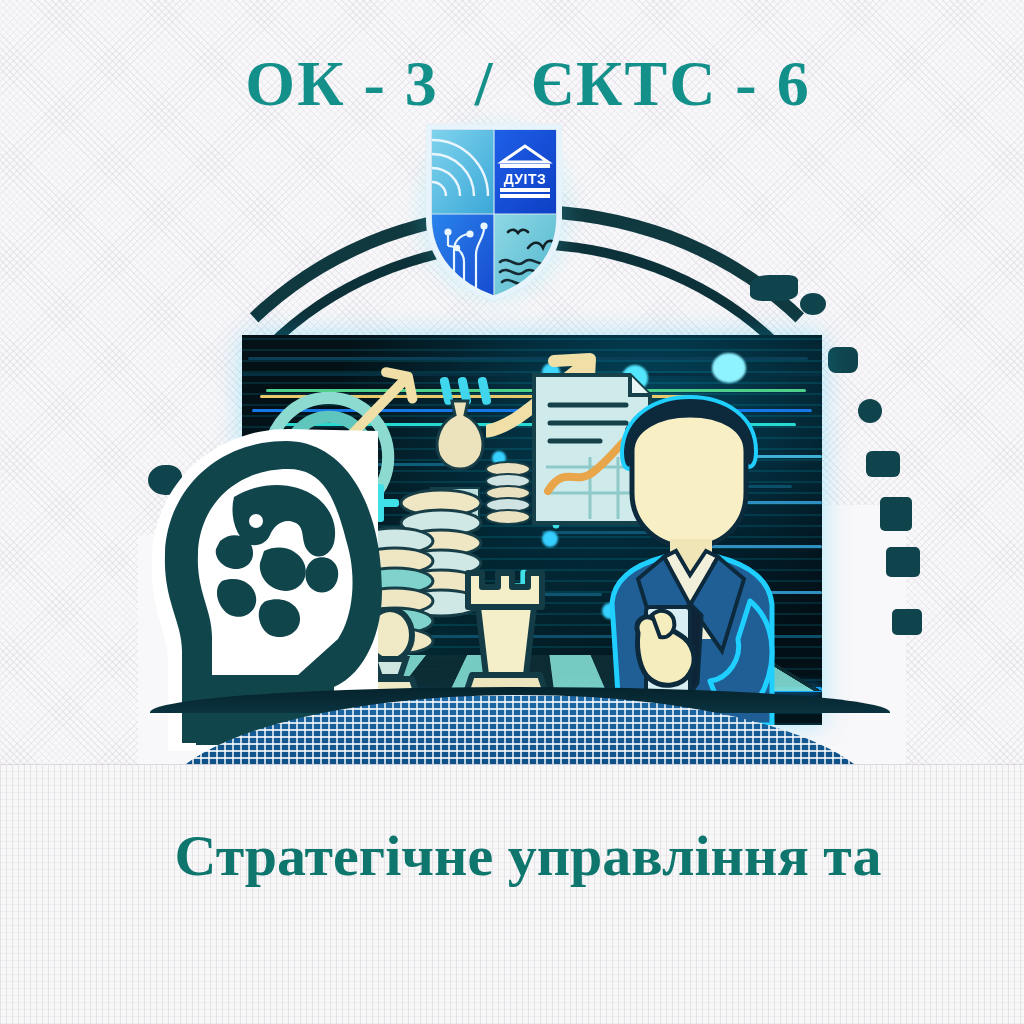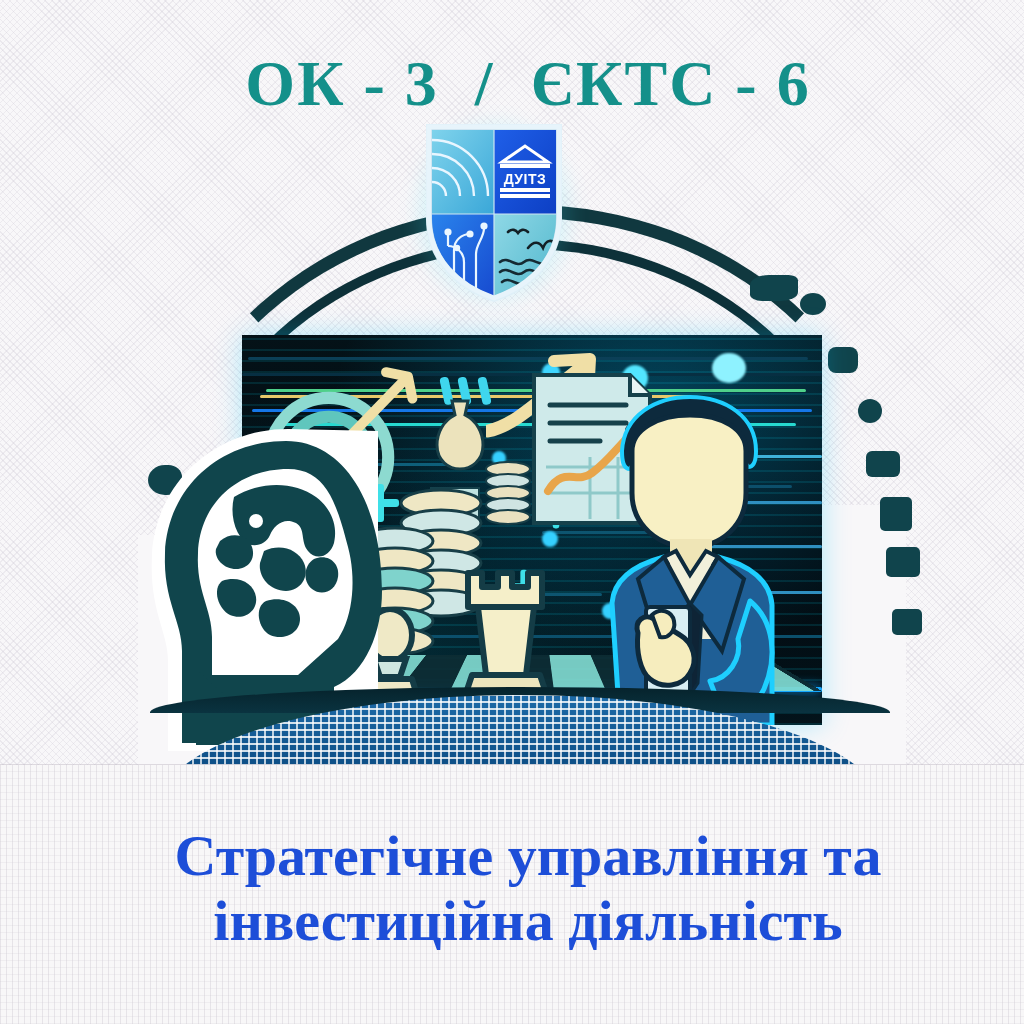--- a/index.html
+++ b/index.html
@@ -34,21 +34,21 @@
     position:absolute;left:0;right:0;top:52px;text-align:center;
     font-size:64px;font-weight:700;letter-spacing:2px;
     color:#14908a;line-height:1;
     white-space:pre;
   }
 
   
   .subtitle{
     position:absolute;left:60px;right:60px;top:824px;
     text-align:center;font-weight:700;font-size:58px;line-height:1.12;
-    color:#1d4ed8;
+    color:#0f766e;
   }
   .subtitle .l2{display:block;}
 
   
   .stage{position:absolute;left:110px;top:175px;width:810px;height:600px;}
 
   
   .dome{position:absolute;left:40px;top:30px;width:730px;height:620px;}
   .arc{
     position:absolute;border-style:solid;border-color:#10383f transparent transparent transparent;
@@ -441,16 +441,15 @@
         <line x1="8" y1="92" x2="132" y2="92"></line>
       </g>
       <path d="M5 5 H135 V96 C135 137 105 164 70 176 C35 164 5 137 5 96 Z" fill="none" stroke="#e7f4fb" stroke-width="5"></path>
     </svg>
   </div>
 
   <div class="headline nosel">ОК - 3  /  ЄКТС - 6</div>
 
   <div class="subtitle nosel">
     <span class="l2">Стратегічне управління та</span>
-    <span class="l2">інвестиційна діяльність</span>
   </div>
 
 </div>
 
 </body></html>

